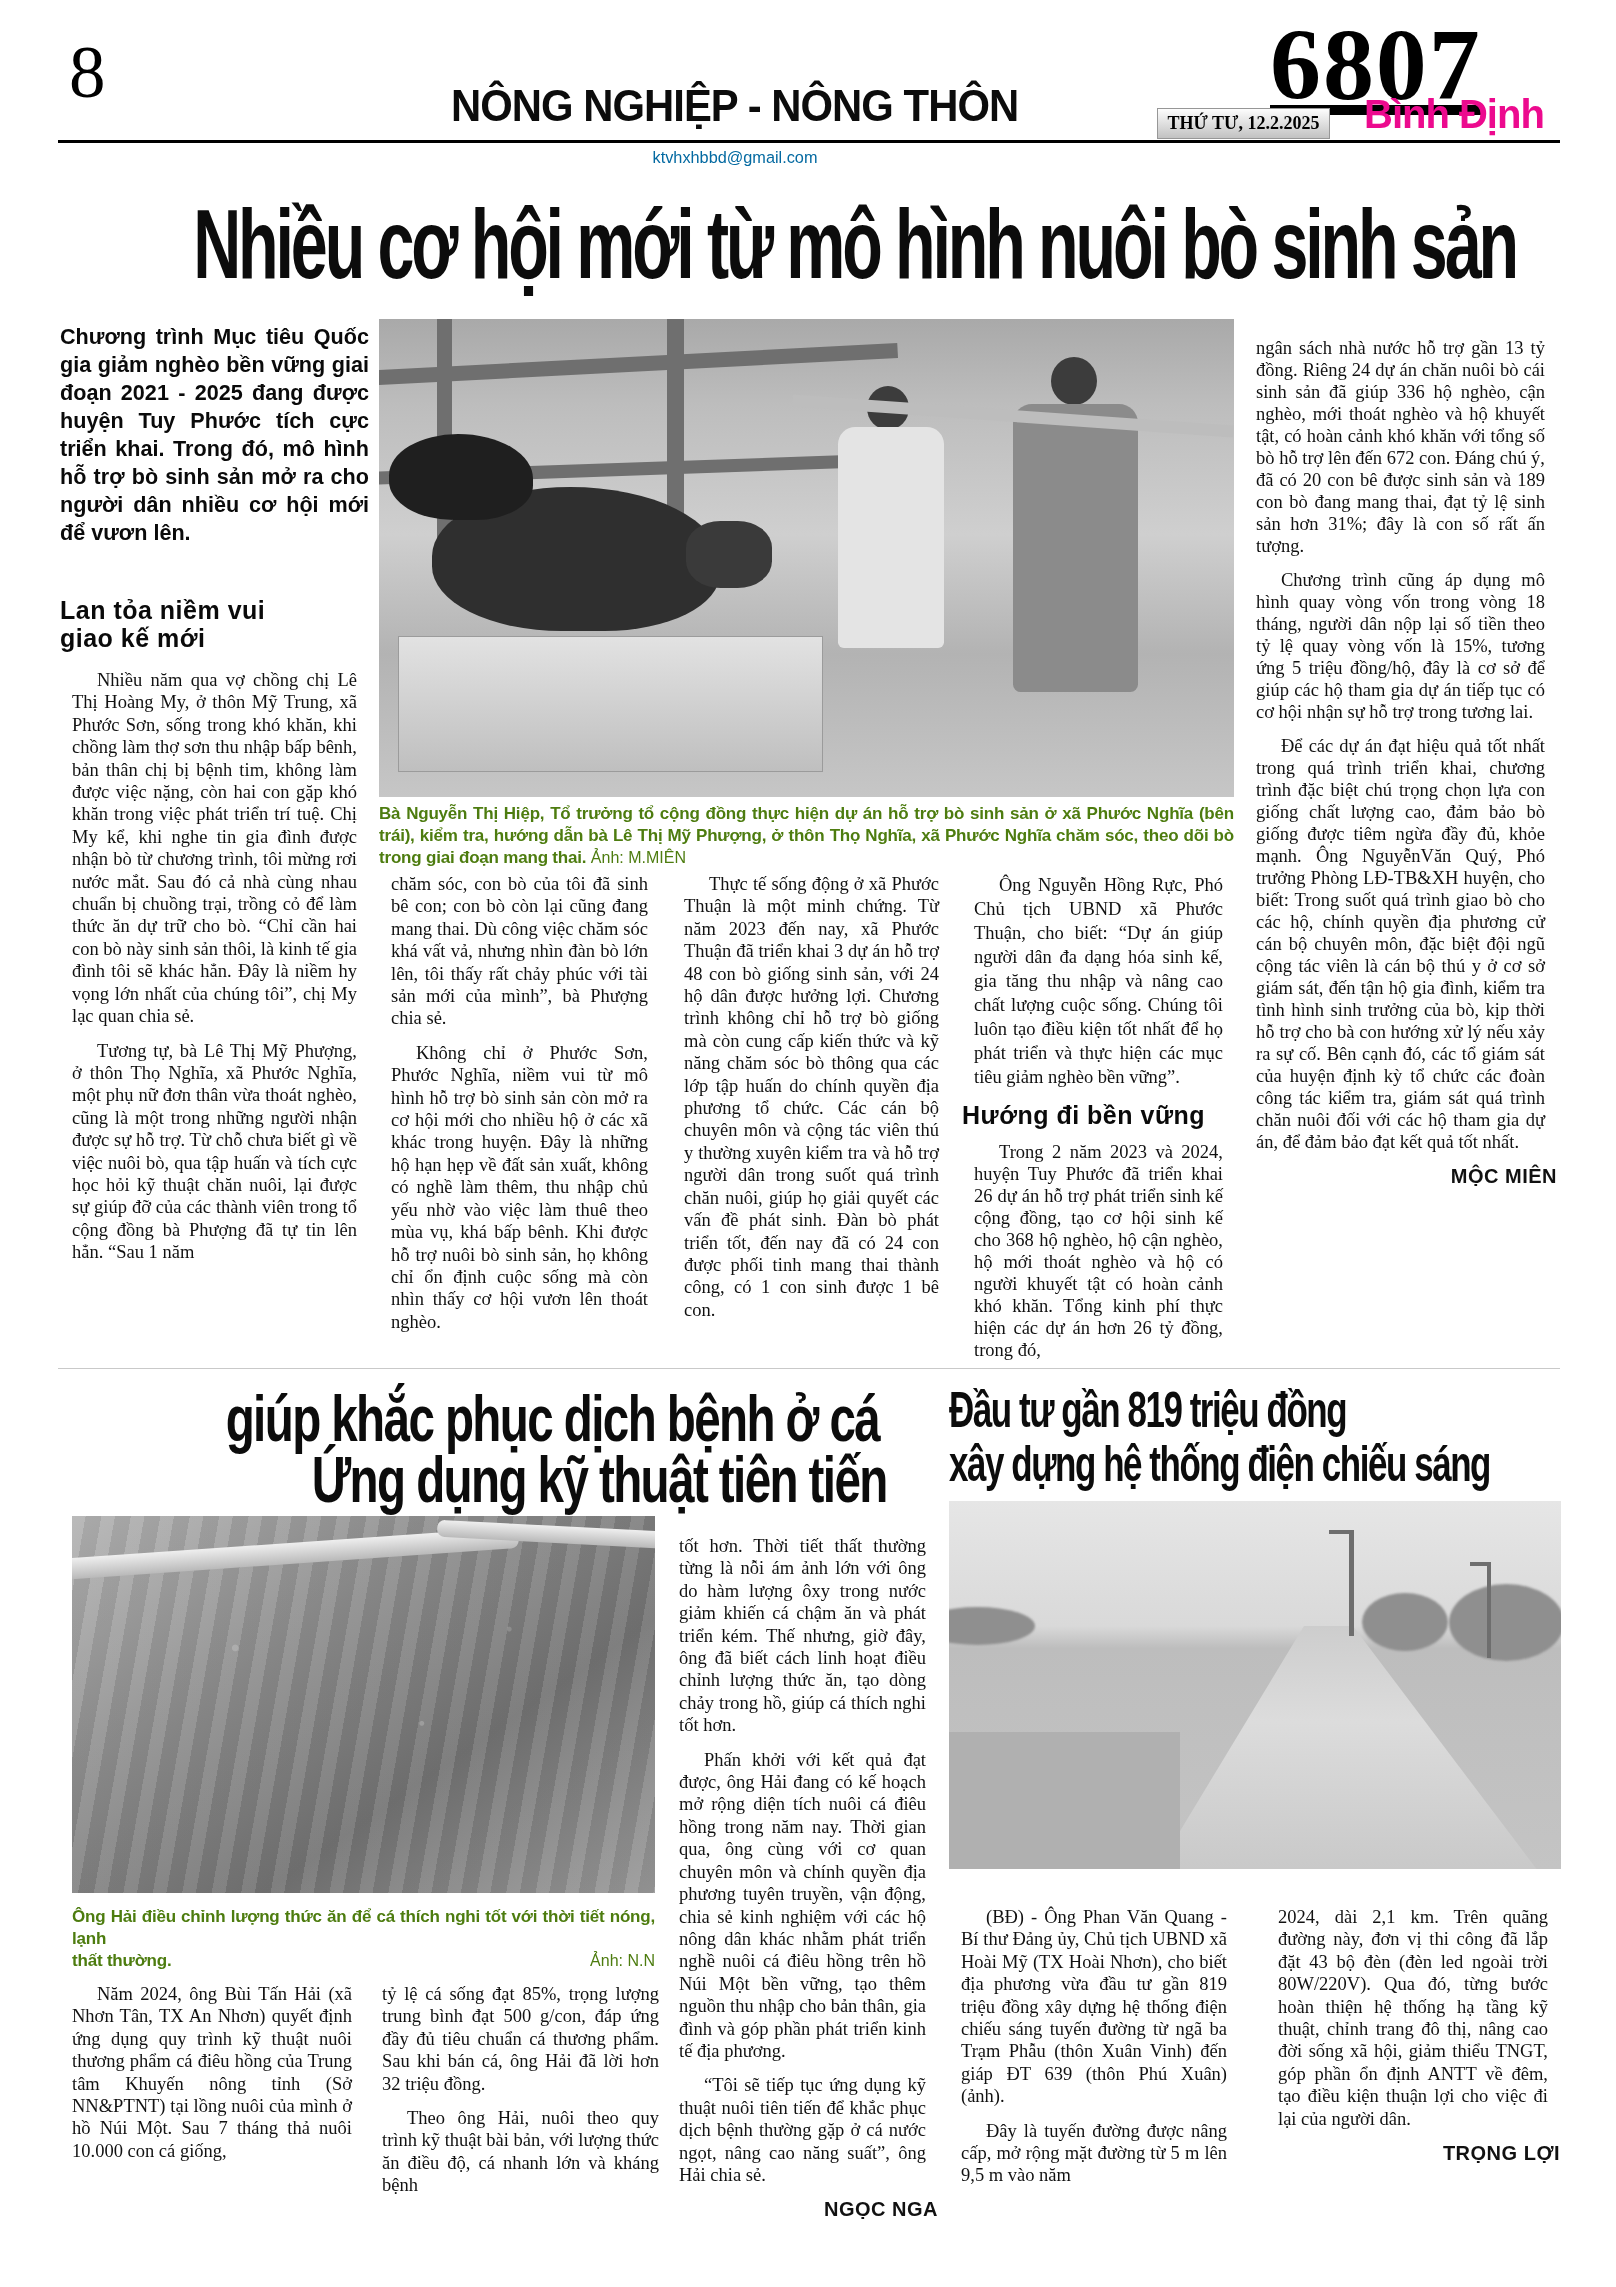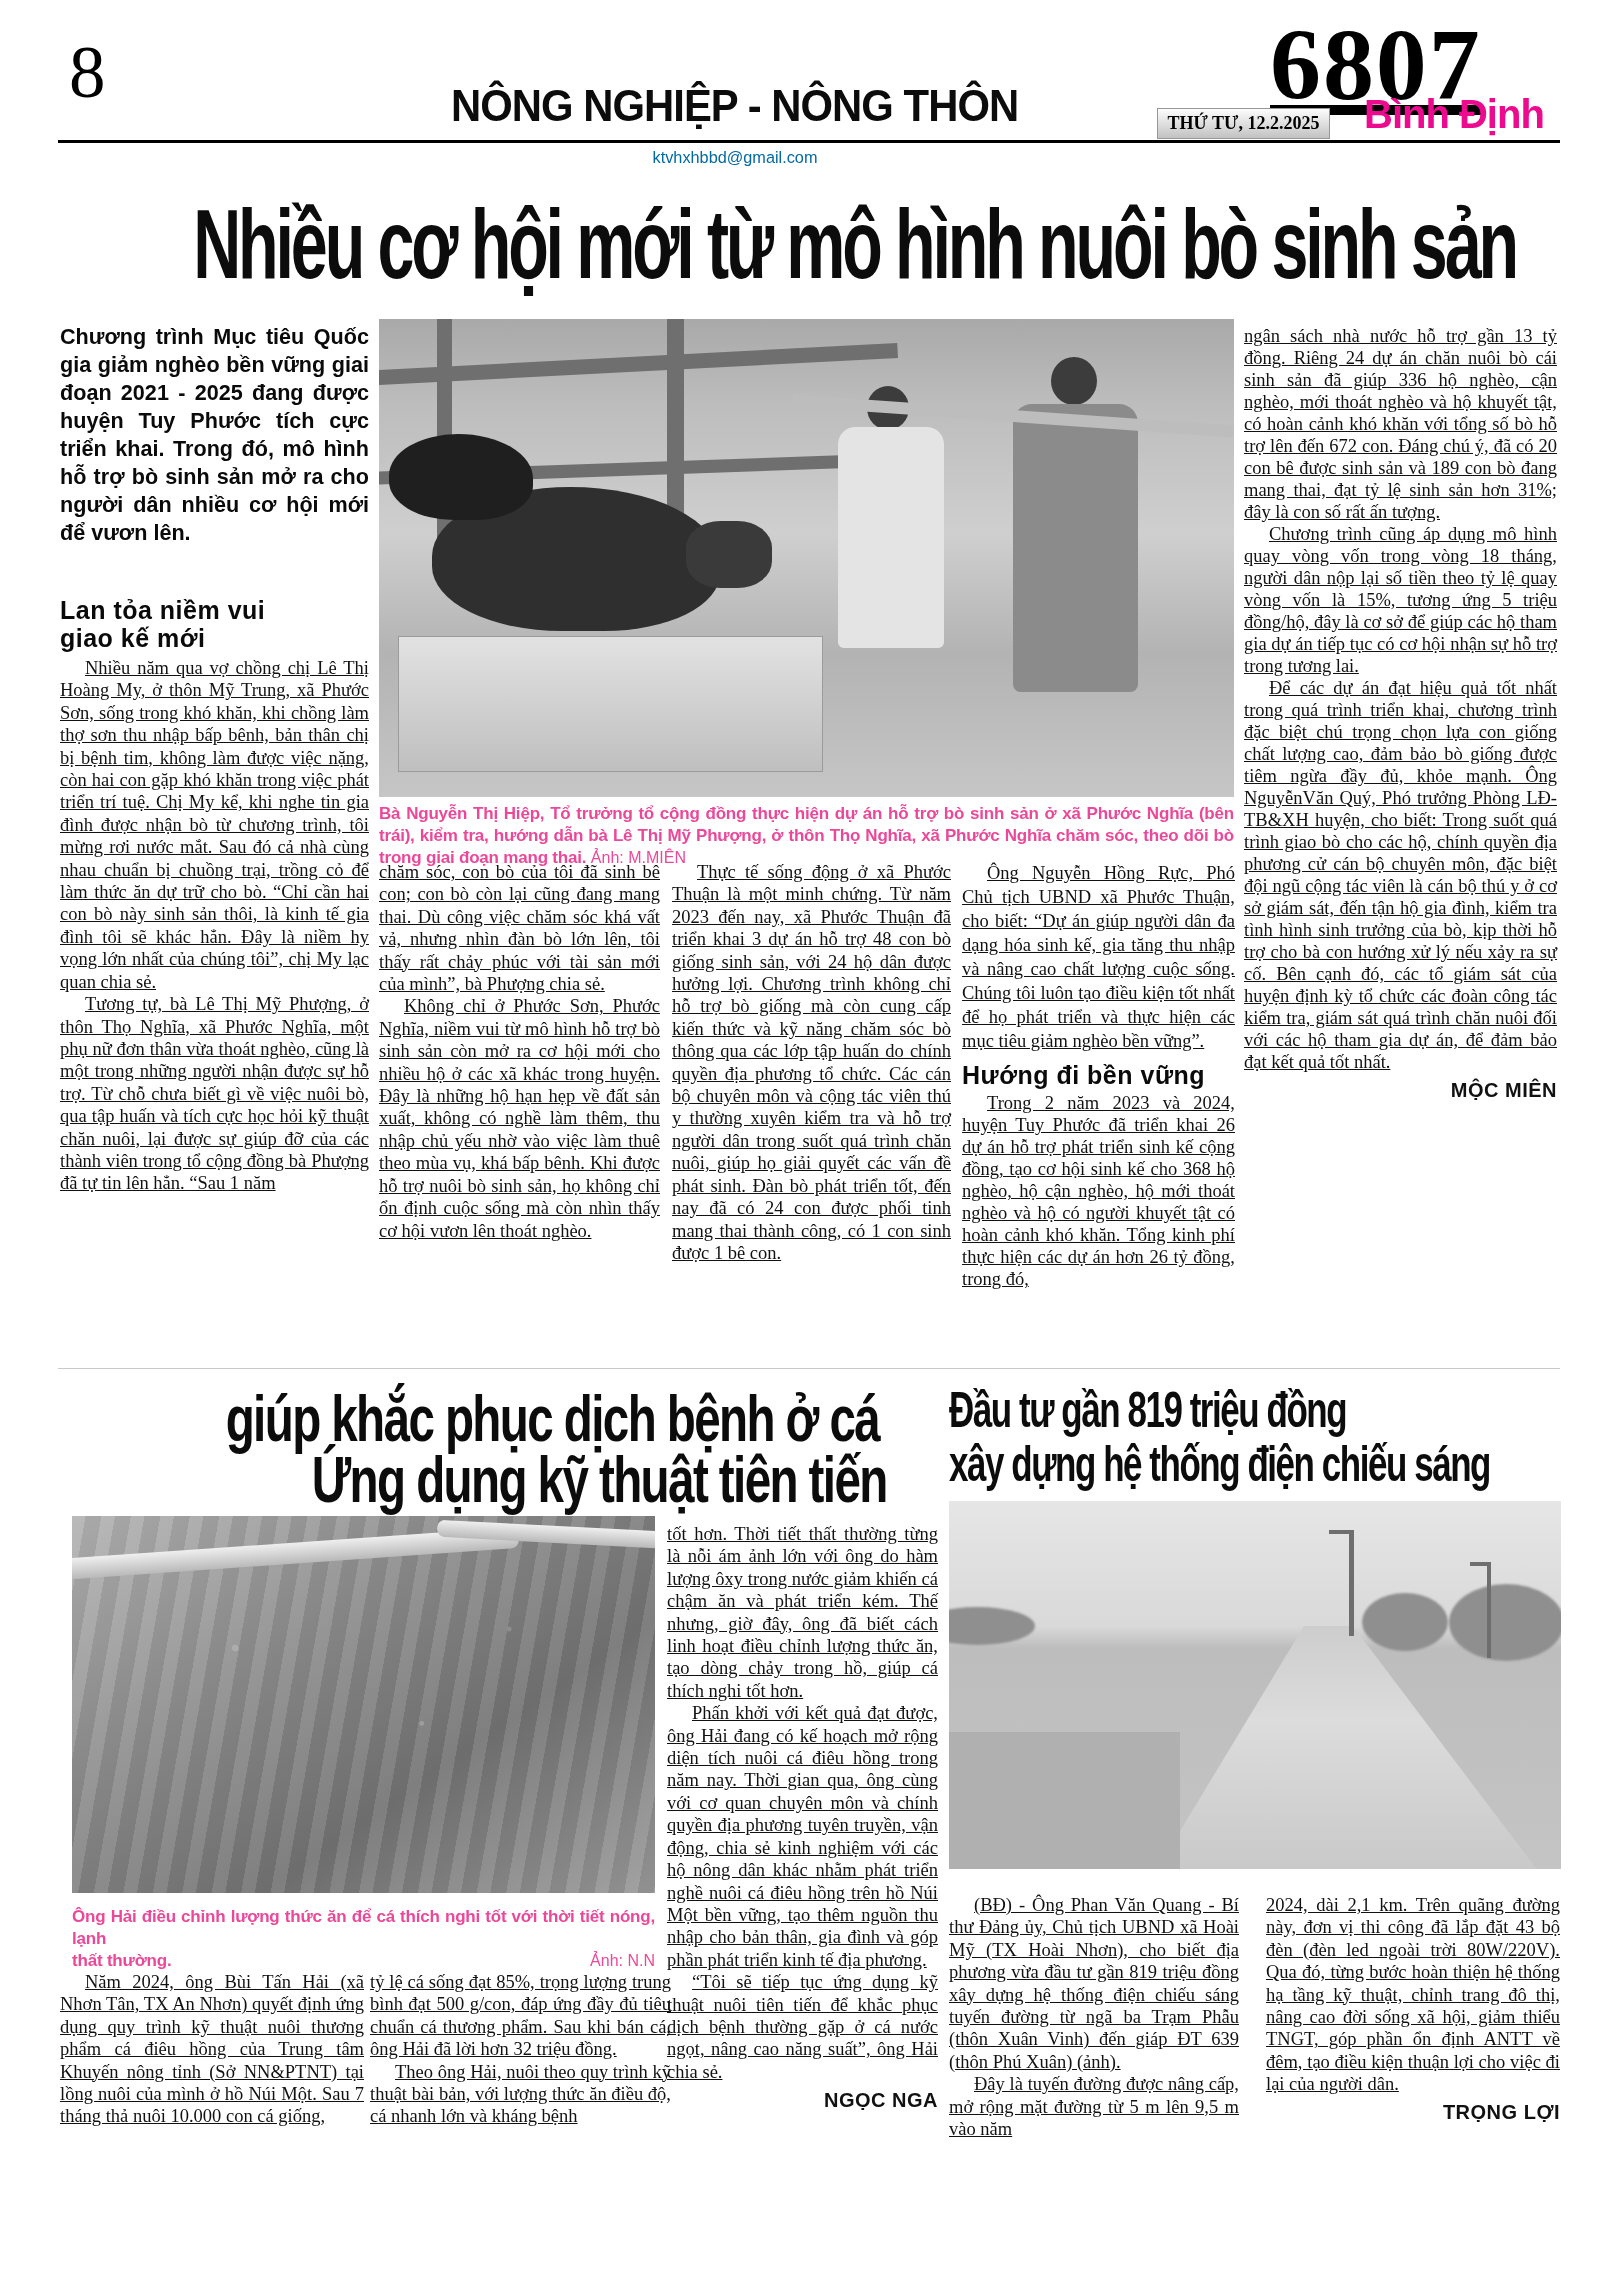--- a/index.html
+++ b/index.html
@@ -26,29 +26,29 @@
   .fish-hl .cond{font-size:56px;letter-spacing:-1.9px;transform:scale(.85,1.15);transform-origin:top center;}
   .fish-hl .line{height:61px;}
   .light-hl .cond{font-size:46px;letter-spacing:-1.9px;transform:scale(.76,1.1);transform-origin:top left;}
   .light-hl .line{height:54px;text-align:left;}
 
   
   .lead{font-family:"Liberation Sans",sans-serif;font-weight:700;font-size:21.6px;line-height:28px;
         text-align:justify;color:#0a0a0a;}
   .subhead{font-family:"Liberation Sans",sans-serif;font-weight:700;font-size:25px;line-height:28px;
            letter-spacing:0.5px;color:#0a0a0a;margin:0;}
-  .bodycol p{margin:0;font-size:18.5px;line-height:22.4px;text-align:justify;text-decoration:underline;}
+  .bodycol p{margin:12px;font-size:18.5px;line-height:22.4px;text-align:justify;}
   .para{text-indent:25px;}
   .cont{text-indent:0;}
   .byline{font-family:"Liberation Sans",sans-serif;font-weight:700;font-size:20px;
           text-align:right;margin-top:5.8px;letter-spacing:0.5px;}
 
   
   .caption{font-family:"Liberation Sans",sans-serif;font-weight:700;font-size:17px;line-height:22px;
-           letter-spacing:-0.2px;text-align:justify;color:#ec4899;}
+           letter-spacing:-0.2px;text-align:justify;color:#4d7c0f;}
   .credit{font-weight:400;font-size:16px;letter-spacing:0;}
   .fcap2{display:flex;justify-content:space-between;align-items:baseline;}
 
   
   .photo{position:absolute;overflow:hidden;background:#c8c8c8;}
   .cowphoto{background:linear-gradient(180deg,#a9a9a9 0%,#bdbdbd 18%,#cfcfcf 45%,#b3b3b3 70%,#c6c6c6 100%);}
   .beam{position:absolute;background:#6f6f6f;}
   .cowbody{position:absolute;background:#2f2f2f;border-radius:48% 52% 40% 45%;}
   .cowhead{position:absolute;background:#3a3a3a;border-radius:40%;}
   .trough{position:absolute;background:linear-gradient(180deg,#e2e2e2,#bfbfbf);border:1.9px solid #9b9b9b;}

